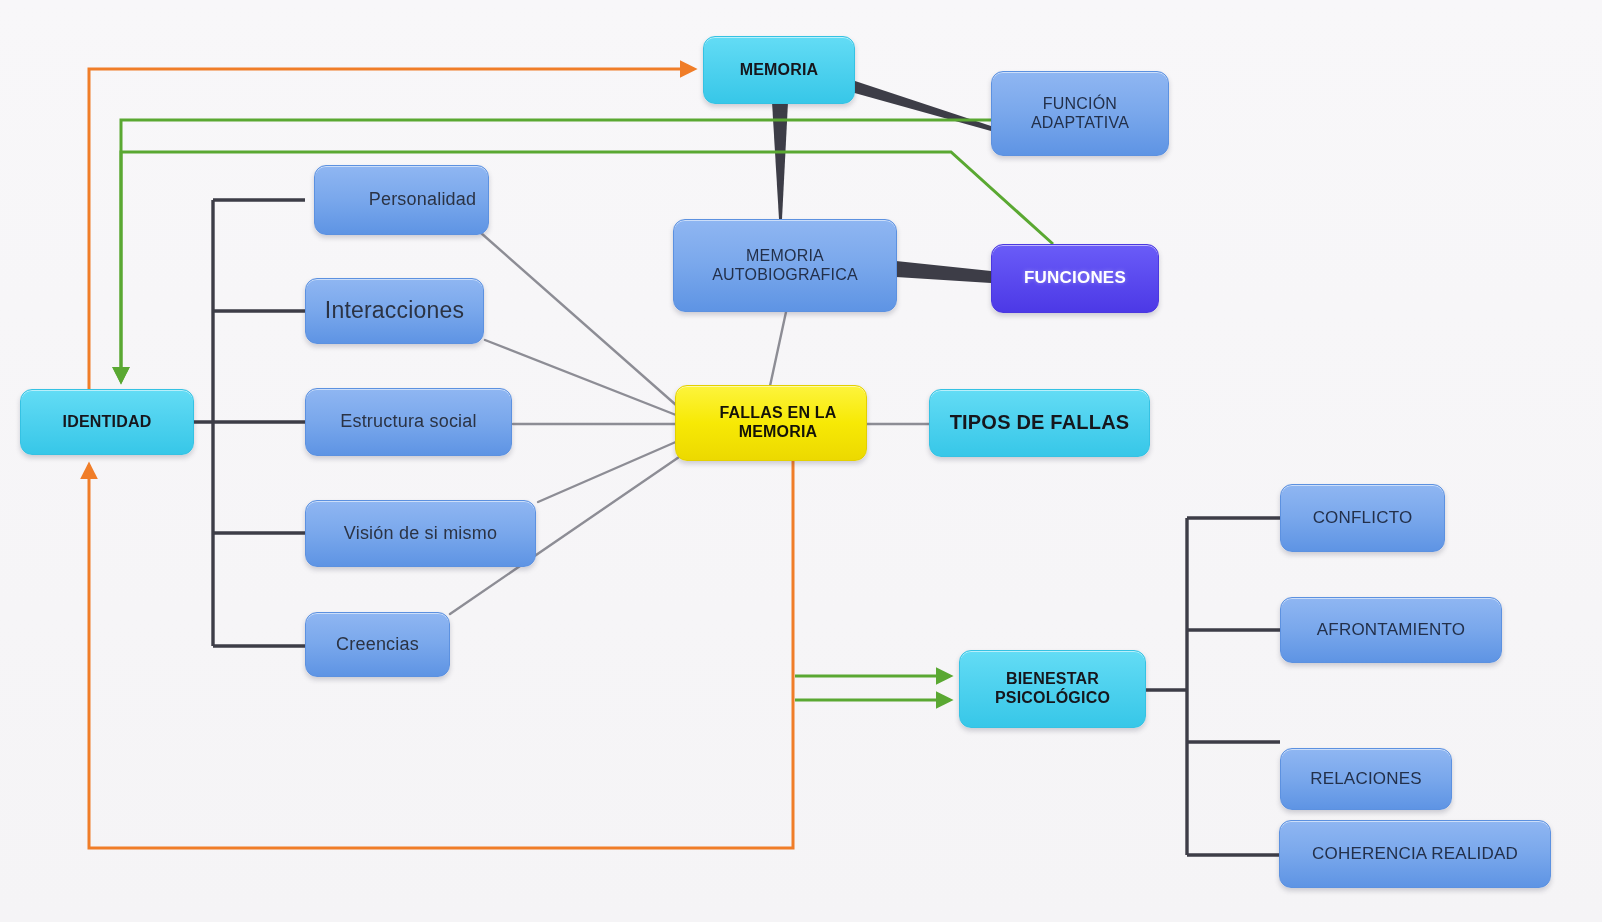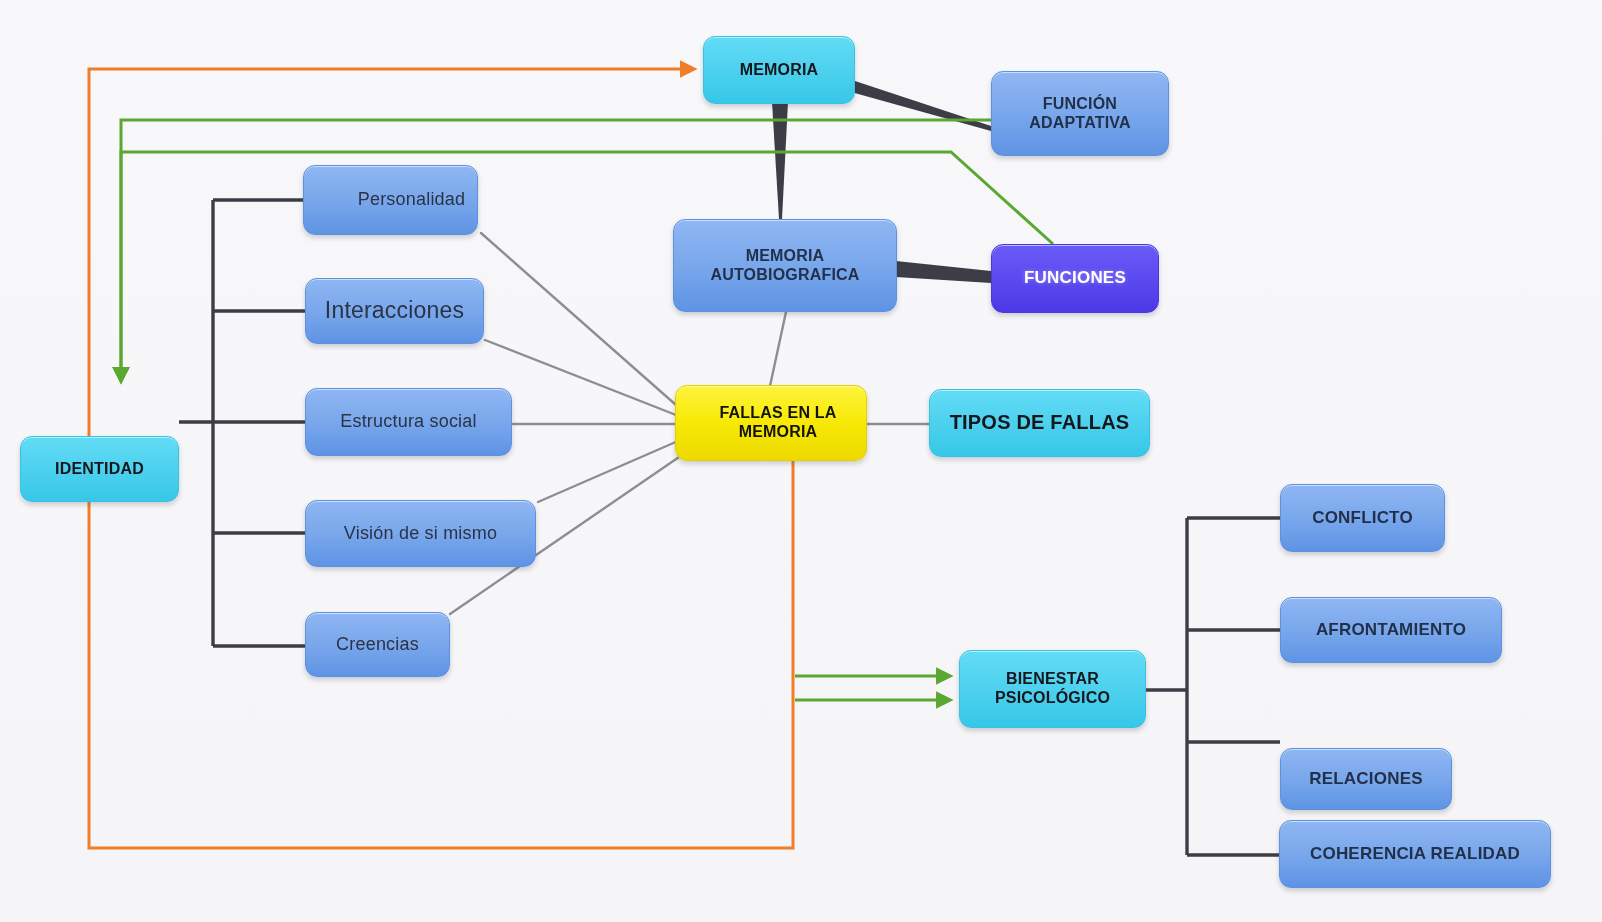--- a/index.html
+++ b/index.html
@@ -45,21 +45,21 @@
   }
   .n-blue {
     background: linear-gradient(180deg, #8fb6f2 0%, #7aa8ec 48%, #5e94e4 100%);
     color: #2b3344;
     font-weight: normal;
     border: 1px solid #5c91e0;
   }
   .n-blue-bold {
     background: linear-gradient(180deg, #8fb6f2 0%, #7aa8ec 48%, #5e94e4 100%);
     color: #23304a;
-    font-weight: bold;
+    font-weight: normal;
     border: 1px solid #5c91e0;
   }
   .n-yellow {
     background: linear-gradient(180deg, #fdf43c 0%, #f7e905 50%, #ecd900 100%);
     color: #141308;
     font-weight: bold;
     border: 1px solid #e3d000;
   }
   .n-purple {
     background: linear-gradient(180deg, #6a5cf8 0%, #5b4aef 50%, #4c39e6 100%);
@@ -129,26 +129,26 @@
       <path d="M 1053 244 L 951 152 L 121 152 L 121 381" marker-end="url(#arrow-green)"></path>
       <path d="M 795 676 L 950 676" marker-end="url(#arrow-green)"></path>
       <path d="M 795 700 L 950 700" marker-end="url(#arrow-green)"></path>
     </g>
   </svg>
 
   <div id="node-layer">
       <div class="node n-cyan" style="left: 703px; top: 36px; width: 152px; height: 68px; font-size: 16px;">MEMORIA</div>
       <div class="node n-blue-bold" style="left: 991px; top: 71px; width: 178px; height: 85px; font-size: 16px;">FUNCIÓN
 ADAPTATIVA</div>
-      <div class="node n-blue" style="left: 303px; top: 165px; width: 175px; height: 70px; font-size: 18px; padding-left: 42px;">Personalidad</div>
+      <div class="node n-blue" style="left: 314px; top: 165px; width: 175px; height: 70px; font-size: 18px; padding-left: 42px;">Personalidad</div>
       <div class="node n-blue-bold" style="left: 673px; top: 219px; width: 224px; height: 93px; font-size: 16px;">MEMORIA
 AUTOBIOGRAFICA</div>
       <div class="node n-purple" style="left: 991px; top: 244px; width: 168px; height: 69px; font-size: 17px;">FUNCIONES</div>
       <div class="node n-blue" style="left: 305px; top: 278px; width: 179px; height: 66px; font-size: 23px;">Interacciones</div>
-      <div class="node n-cyan" style="left: 20px; top: 389px; width: 159px; height: 66px; font-size: 16px; margin-top: 47px;">IDENTIDAD</div>
+      <div class="node n-cyan" style="left: 20px; top: 389px; width: 174px; height: 66px; font-size: 16px;">IDENTIDAD</div>
       <div class="node n-blue" style="left: 305px; top: 388px; width: 207px; height: 68px; font-size: 18px; text-align: center;">Estructura social</div>
       <div class="node n-yellow" style="left: 675px; top: 385px; width: 192px; height: 76px; font-size: 16px; padding-left: 14px;">FALLAS EN LA
 MEMORIA</div>
       <div class="node n-cyan" style="left: 929px; top: 389px; width: 221px; height: 68px; font-size: 20px;">TIPOS DE FALLAS</div>
       <div class="node n-blue-bold" style="left: 1280px; top: 484px; width: 165px; height: 68px; font-size: 17px;">CONFLICTO</div>
       <div class="node n-blue" style="left: 305px; top: 500px; width: 231px; height: 67px; font-size: 18px;">Visión de si mismo</div>
       <div class="node n-blue-bold" style="left: 1280px; top: 597px; width: 222px; height: 66px; font-size: 17px;">AFRONTAMIENTO</div>
       <div class="node n-blue" style="left: 305px; top: 612px; width: 145px; height: 65px; font-size: 18px;">Creencias</div>
       <div class="node n-cyan" style="left: 959px; top: 650px; width: 187px; height: 78px; font-size: 16px;">BIENESTAR
 PSICOLÓGICO</div>

